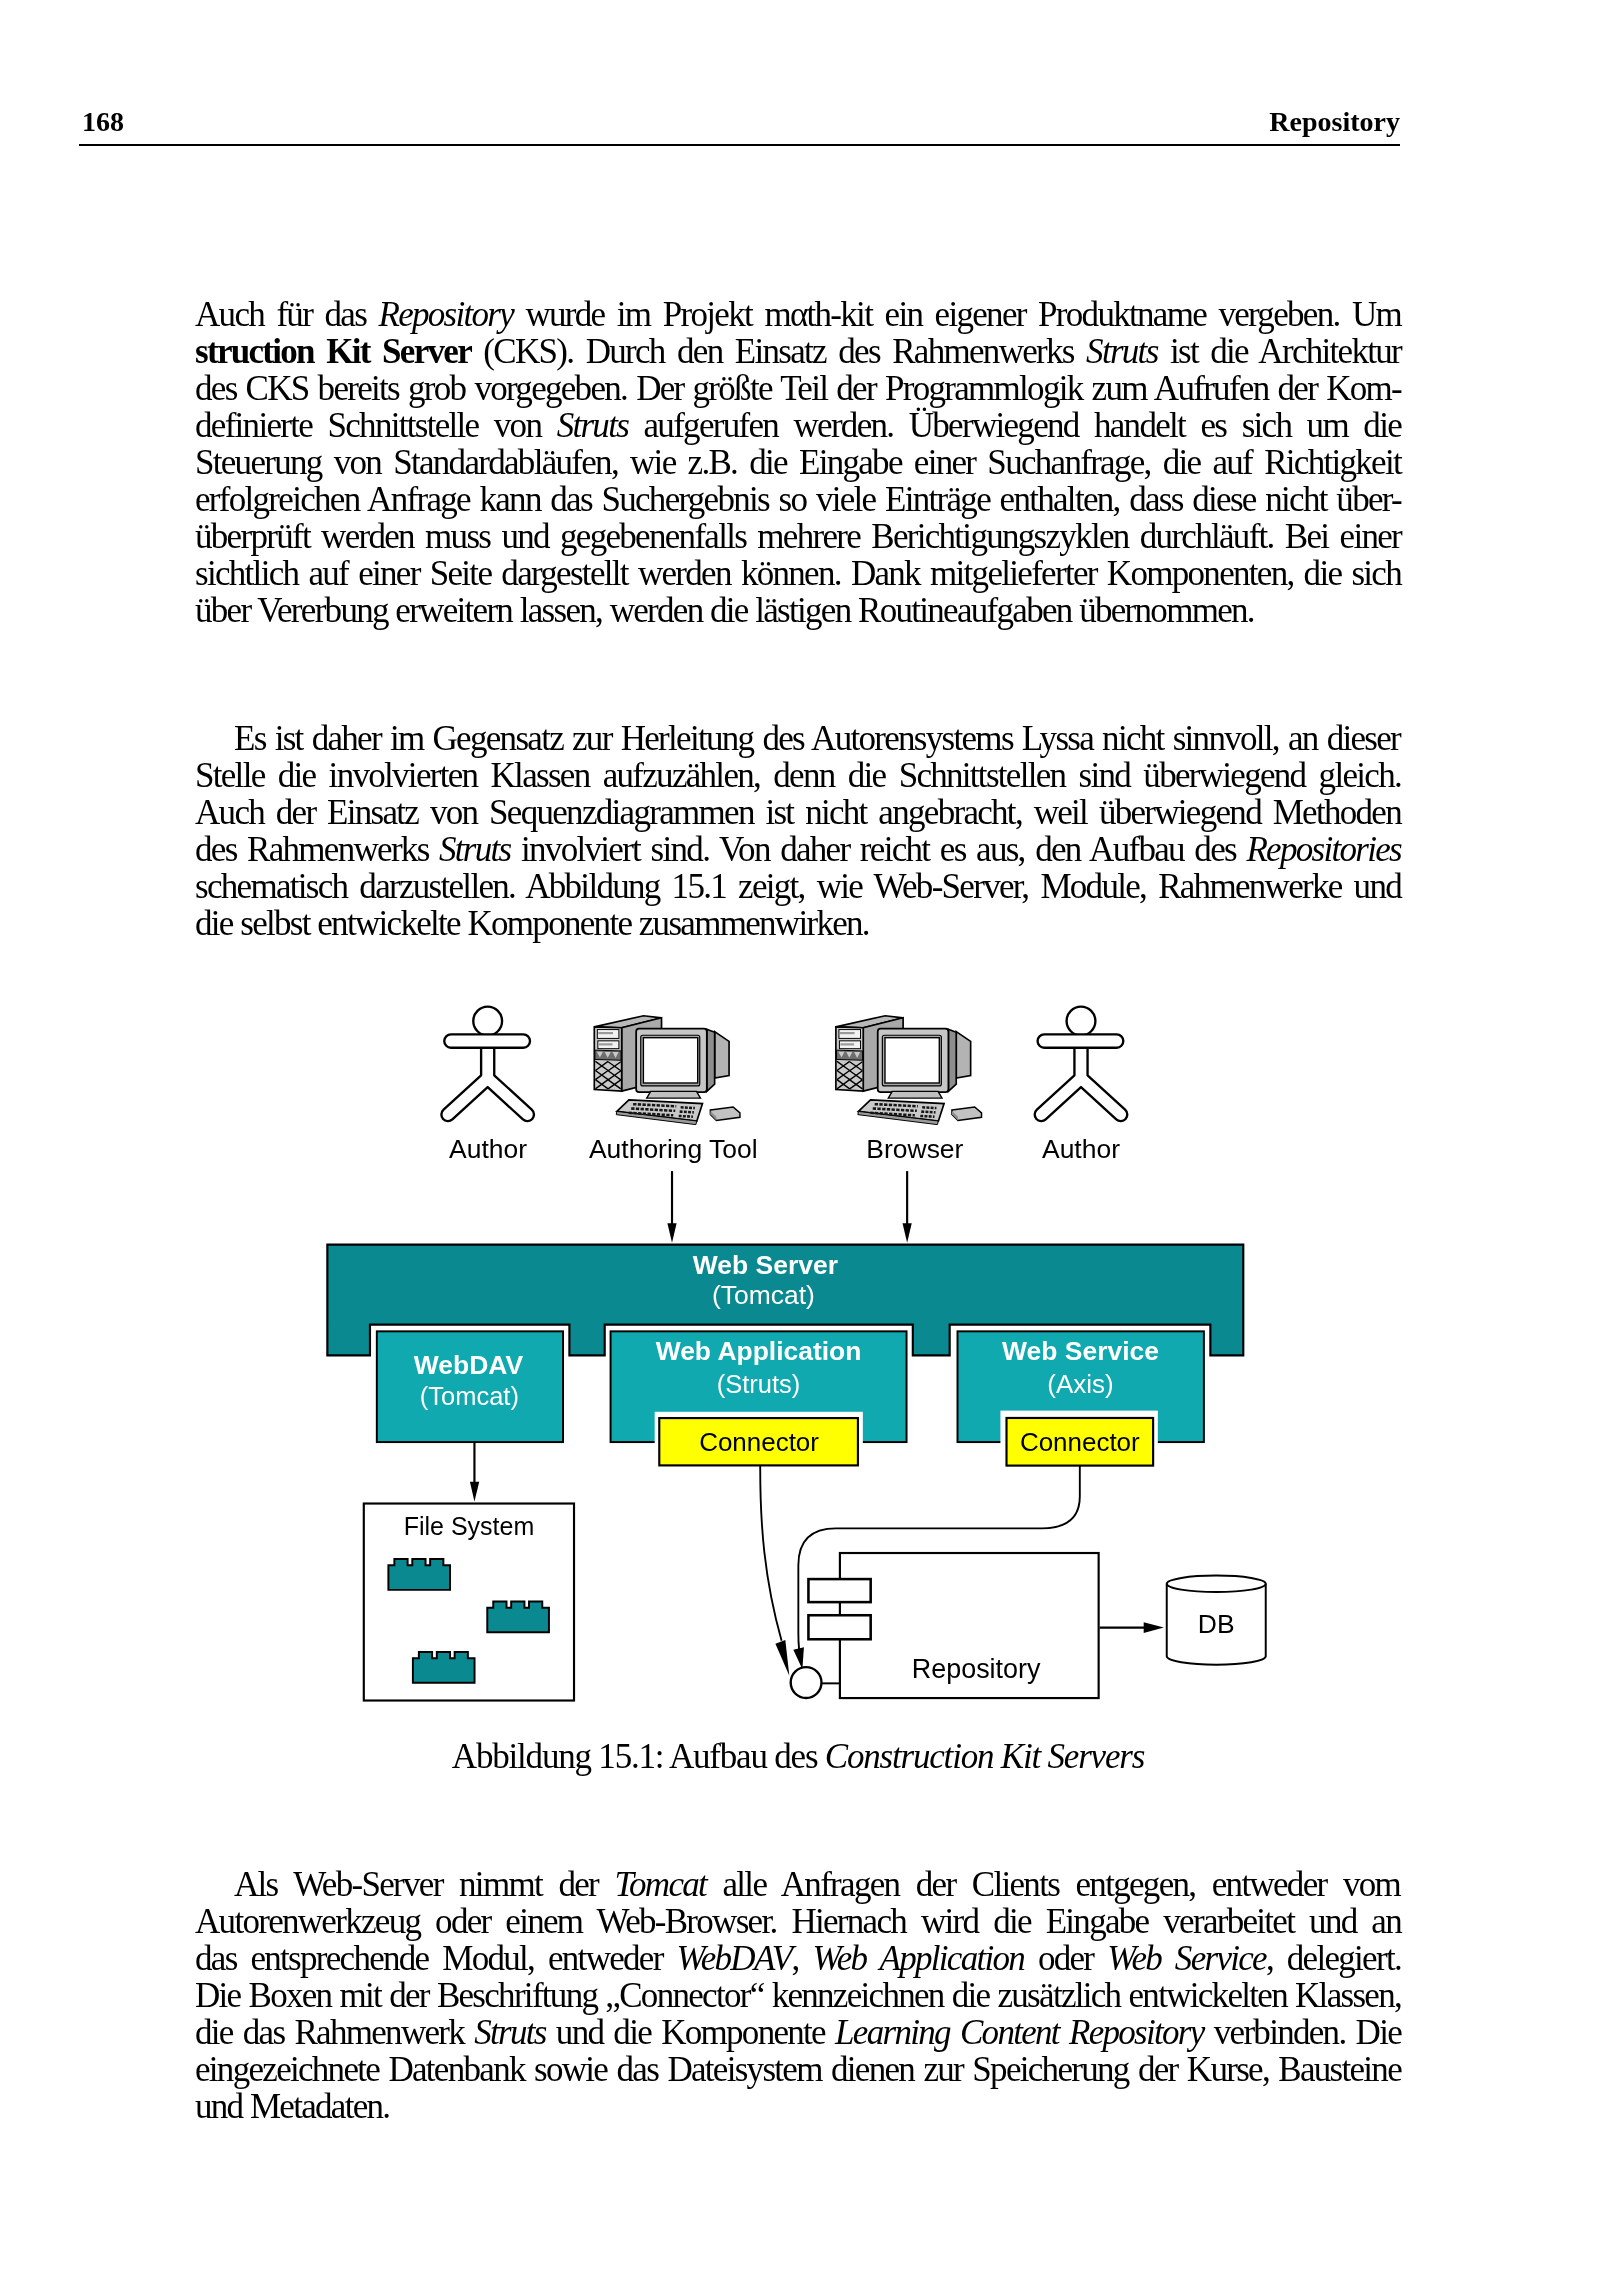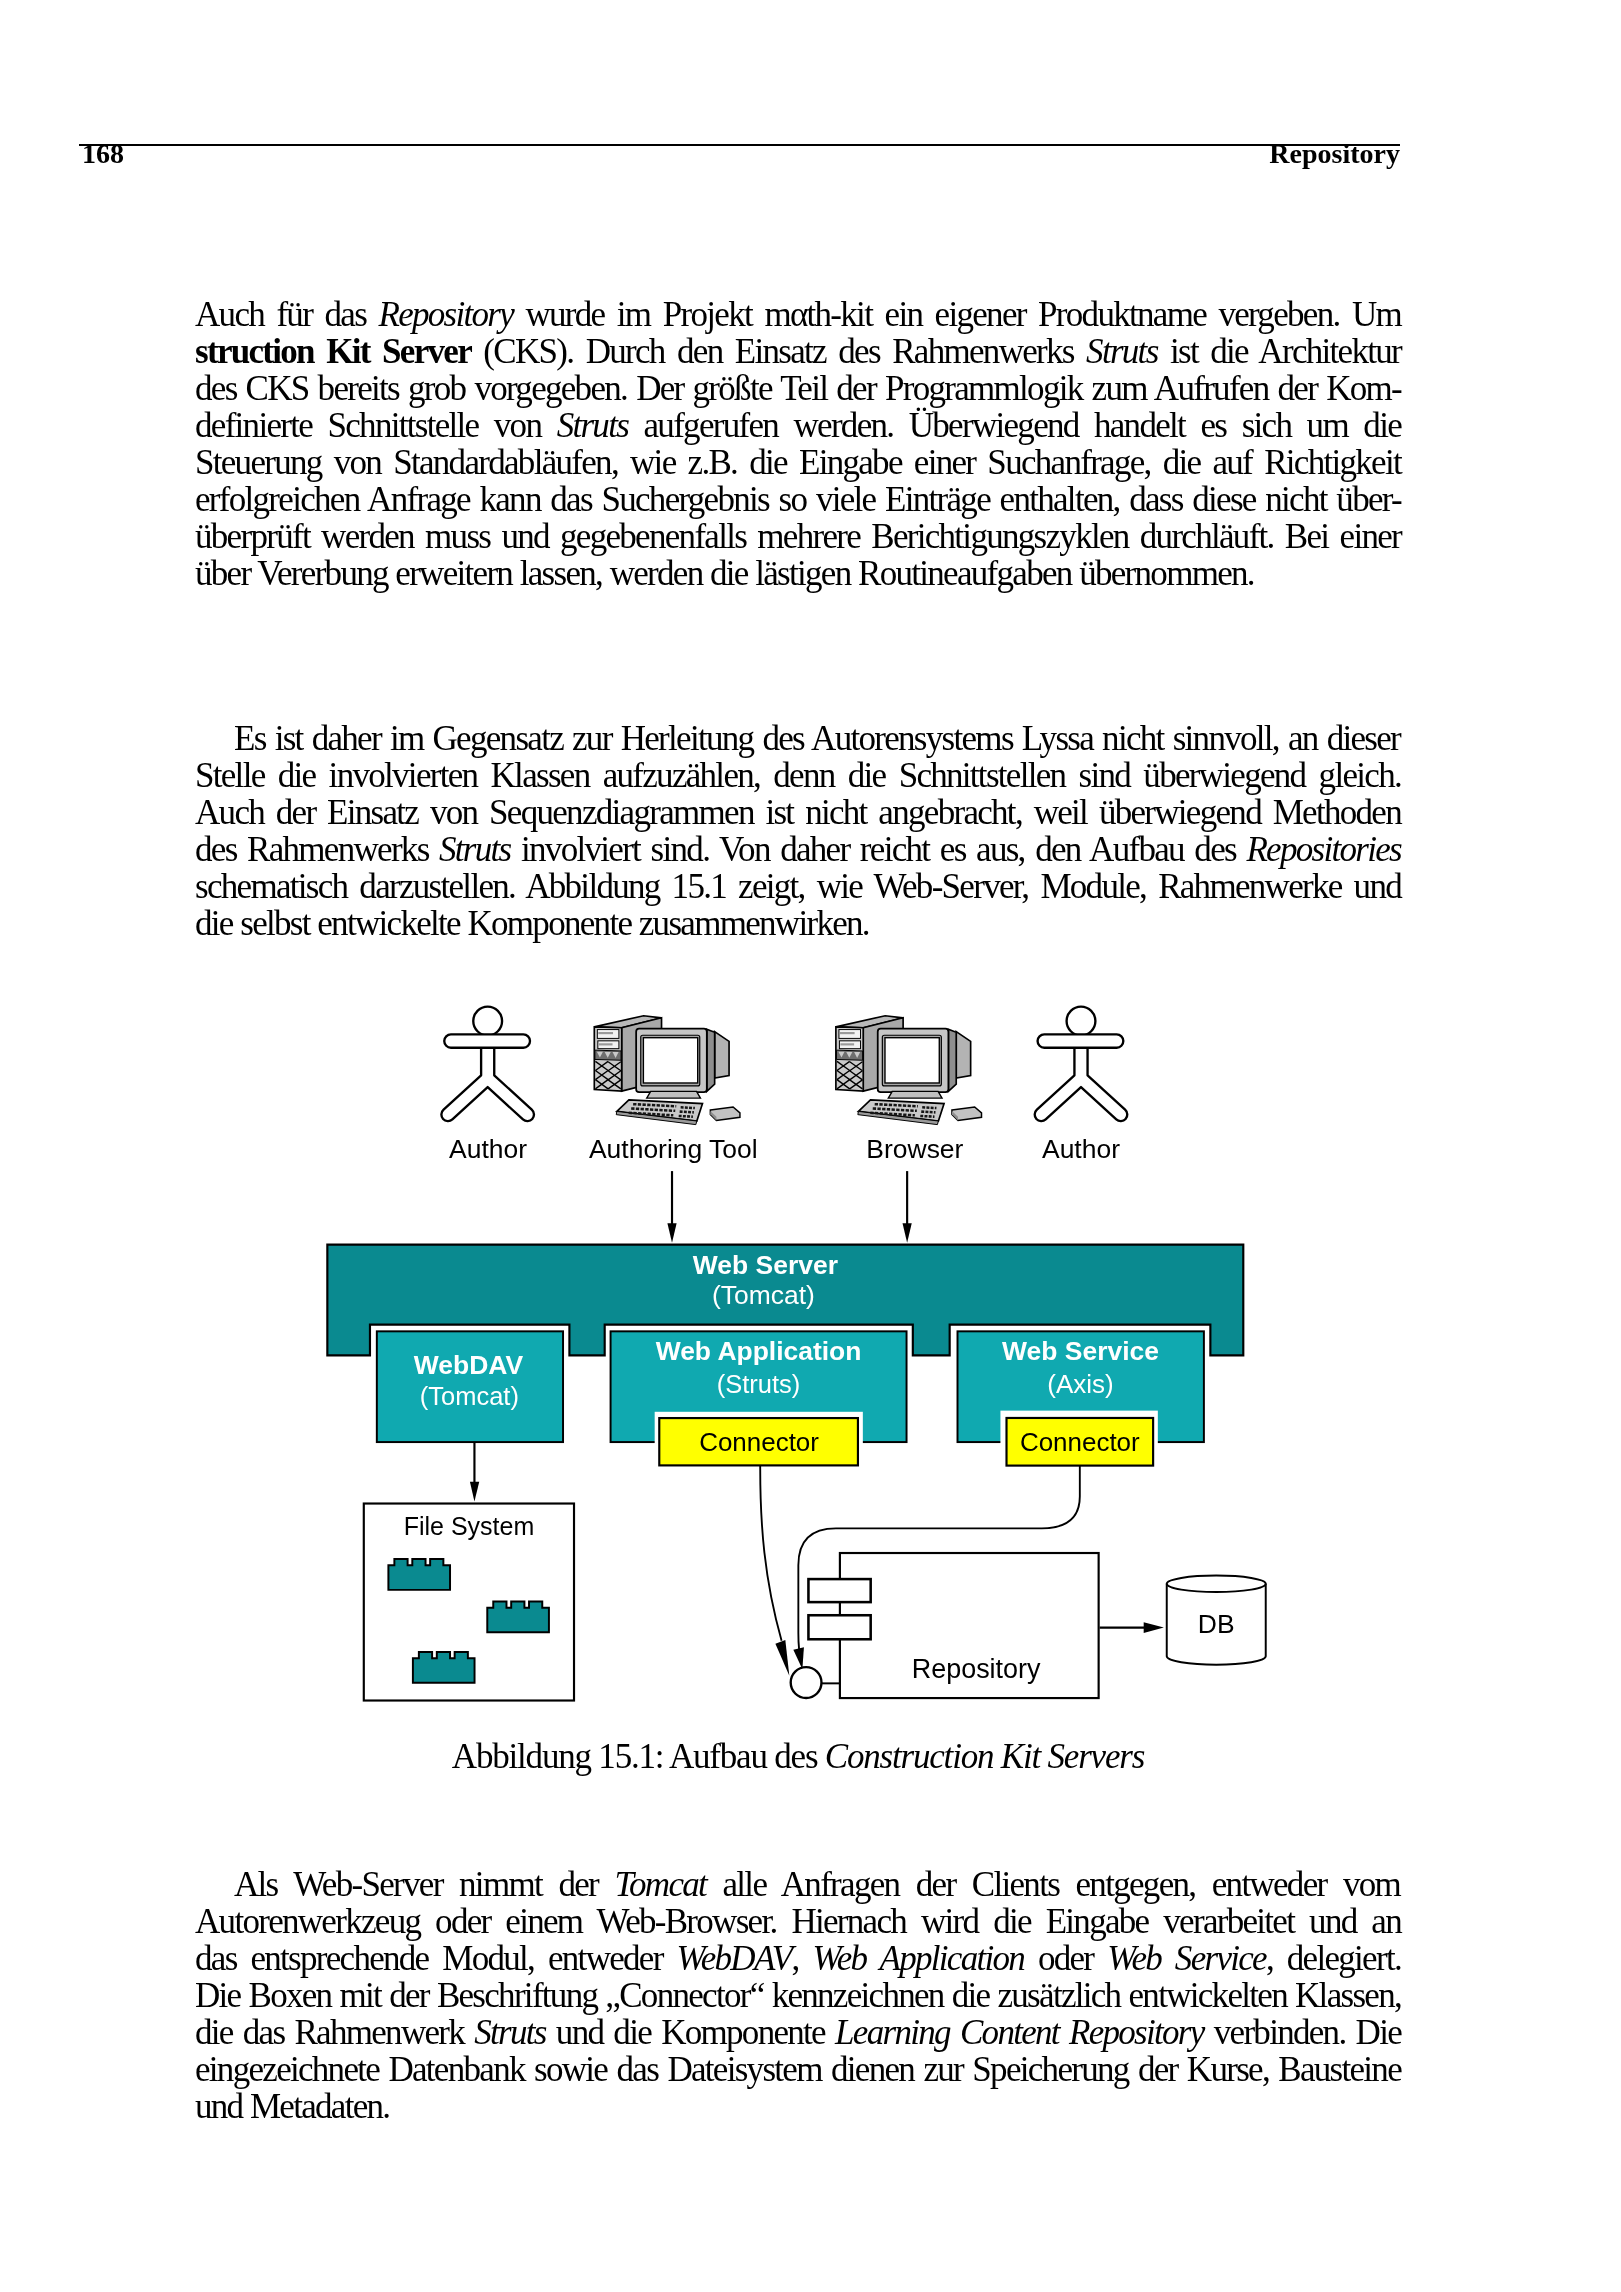--- a/index.html
+++ b/index.html
@@ -3,40 +3,41 @@
 <meta charset="utf-8">
 <style>
 html,body{margin:0;padding:0;}
 #page{position:relative;width:1621px;height:2293px;background:#ffffff;overflow:hidden;
       font-family:"Liberation Serif",serif;color:#000;}
 .abs{position:absolute;}
 .para{position:absolute;left:195px;width:1206px;font-size:35px;line-height:37px;letter-spacing:-1.7px;word-spacing:0.5px;}
 .para div{text-align:justify;text-align-last:justify;height:37px;white-space:nowrap;}
 .para div.last{text-align-last:left;}
 .para div.ind{padding-left:39px;width:1166px;}
-.hdr{font-weight:bold;font-size:28px;line-height:28px;margin-top:32px;}
+.hdr{font-weight:bold;font-size:28px;line-height:28px;}
 svg text{font-family:"Liberation Sans",sans-serif;}
 </style>
 </head>
 <body>
 <div id="page">
 
   <div class="abs hdr" style="left:82px;top:108px;">168</div>
   <div class="abs hdr" style="right:221px;top:108px;">Repository</div>
   <div class="abs" style="left:79px;top:144px;width:1321px;height:1.6px;background:#000;"></div>
 
 
   <div class="para" id="p1" style="top:296px;">
     <div>Auch für das <i>Repository</i> wurde im Projekt mαth-kit ein eigener Produktname vergeben. Um</div>
     <div><b>struction Kit Server</b> (CKS). Durch den Einsatz des Rahmenwerks <i>Struts</i> ist die Architektur</div>
     <div>des CKS bereits grob vorgegeben. Der größte Teil der Programmlogik zum Aufrufen der Kom-</div>
     <div>definierte Schnittstelle von <i>Struts</i> aufgerufen werden. Überwiegend handelt es sich um die</div>
     <div>Steuerung von Standardabläufen, wie z.B. die Eingabe einer Suchanfrage, die auf Richtigkeit</div>
     <div>erfolgreichen Anfrage kann das Suchergebnis so viele Einträge enthalten, dass diese nicht über-</div>
     <div>überprüft werden muss und gegebenenfalls mehrere Berichtigungszyklen durchläuft. Bei einer</div>
+    <div>sichtlich auf einer Seite dargestellt werden können. Dank mitgelieferter Komponenten, die sich</div>
     <div class="last">über Vererbung erweitern lassen, werden die lästigen Routineaufgaben übernommen.</div>
   </div>
 
   <div class="para" id="p2" style="top:720px;">
     <div class="ind">Es ist daher im Gegensatz zur Herleitung des Autorensystems Lyssa nicht sinnvoll, an dieser</div>
     <div>Stelle die involvierten Klassen aufzuzählen, denn die Schnittstellen sind überwiegend gleich.</div>
     <div>Auch der Einsatz von Sequenzdiagrammen ist nicht angebracht, weil überwiegend Methoden</div>
     <div>des Rahmenwerks <i>Struts</i> involviert sind. Von daher reicht es aus, den Aufbau des <i>Repositories</i></div>
     <div>schematisch darzustellen. Abbildung 15.1 zeigt, wie Web-Server, Module, Rahmenwerke und</div>
     <div class="last">die selbst entwickelte Komponente zusammenwirken.</div>

